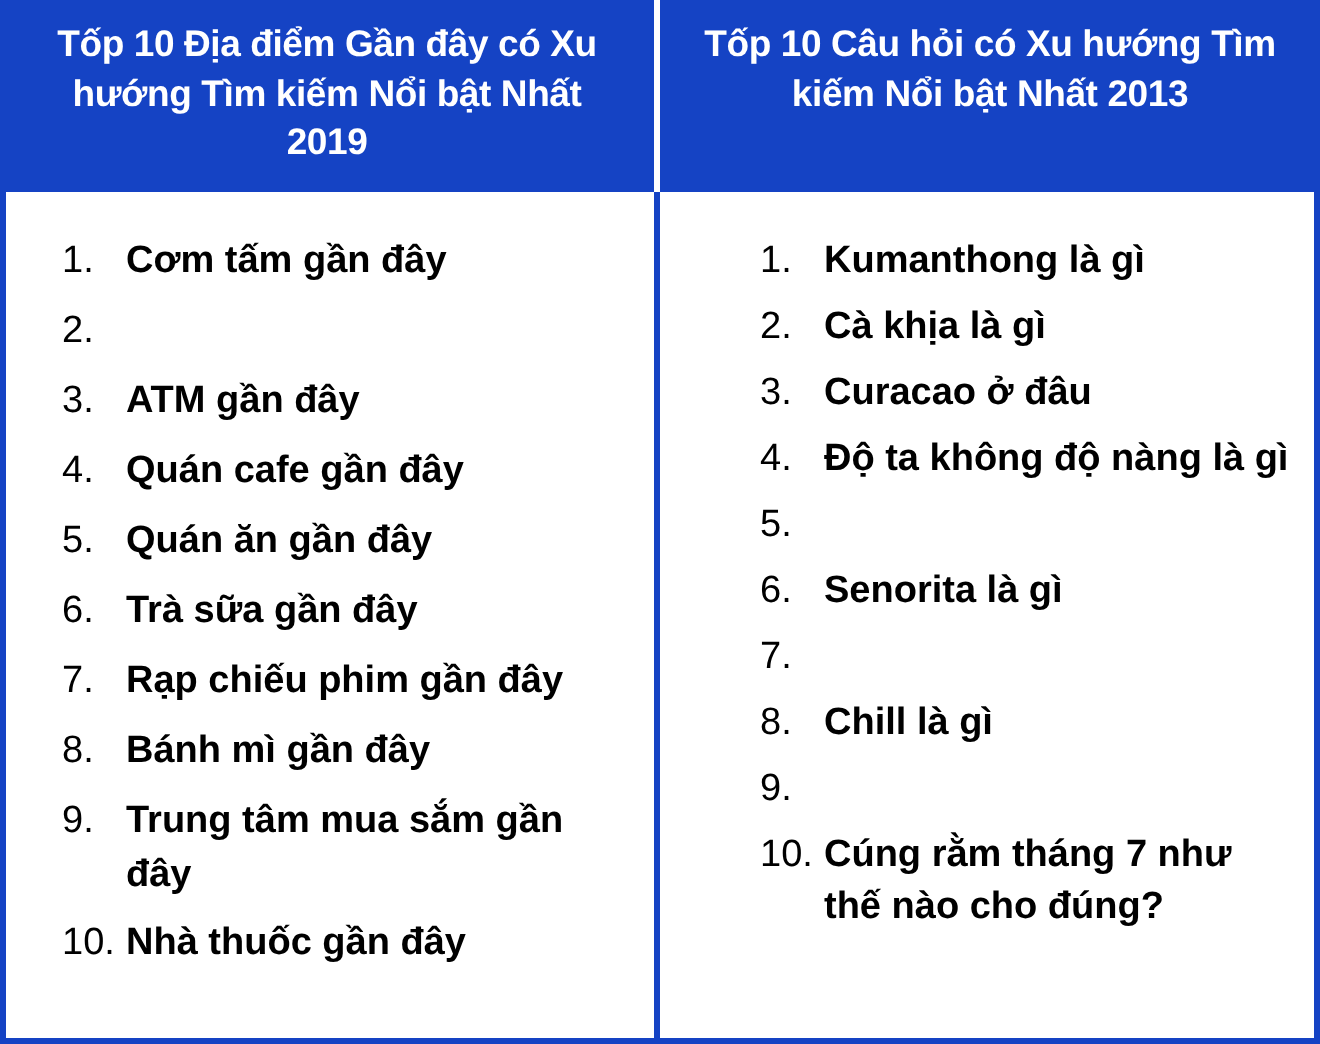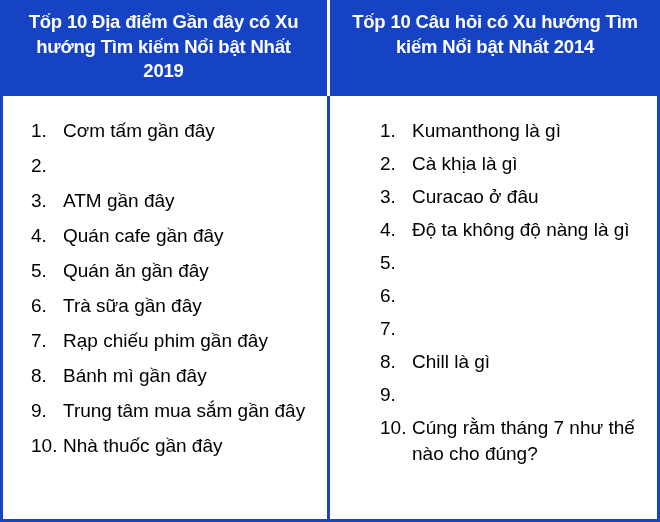--- a/index.html
+++ b/index.html
@@ -81,32 +81,33 @@
     line-height: 1.42;
     margin-bottom: 7px;
   }
   .num {
     width: 32px;
     flex: 0 0 32px;
     text-align: left;
   }
   .txt {
     flex: 1 1 auto;
+    font-weight: bold;
   }
   .body-cell.left ol.list li { margin-bottom: 8px; }
   .body-cell.right ol.list li { margin-bottom: 6px; }
 </style>
 </head>
 <body>
 
 <div class="board">
 
   <div class="header-row">
     <div class="header-cell left">Tốp 10 Địa điểm Gần đây có Xu hướng Tìm kiếm Nổi bật Nhất 2019</div>
-    <div class="header-cell right">Tốp 10 Câu hỏi có Xu hướng Tìm kiếm Nổi bật Nhất 2014</div>
+    <div class="header-cell right">Tốp 10 Câu hỏi có Xu hướng Tìm kiếm Nổi bật Nhất 2013</div>
   </div>
 
   <div class="body-row">
 
     <div class="body-cell left">
       <ol class="list">
         <li>
           <span class="num">1.</span>
           <span class="txt">Cơm tấm gần đây</span>
         </li>
@@ -164,20 +165,21 @@
         </li>
         <li>
           <span class="num">4.</span>
           <span class="txt">Độ ta không độ nàng là gì</span>
         </li>
         <li>
           <span class="num">5.</span>
         </li>
         <li>
           <span class="num">6.</span>
+          <span class="txt">Senorita là gì</span>
         </li>
         <li>
           <span class="num">7.</span>
         </li>
         <li>
           <span class="num">8.</span>
           <span class="txt">Chill là gì</span>
         </li>
         <li>
           <span class="num">9.</span>

